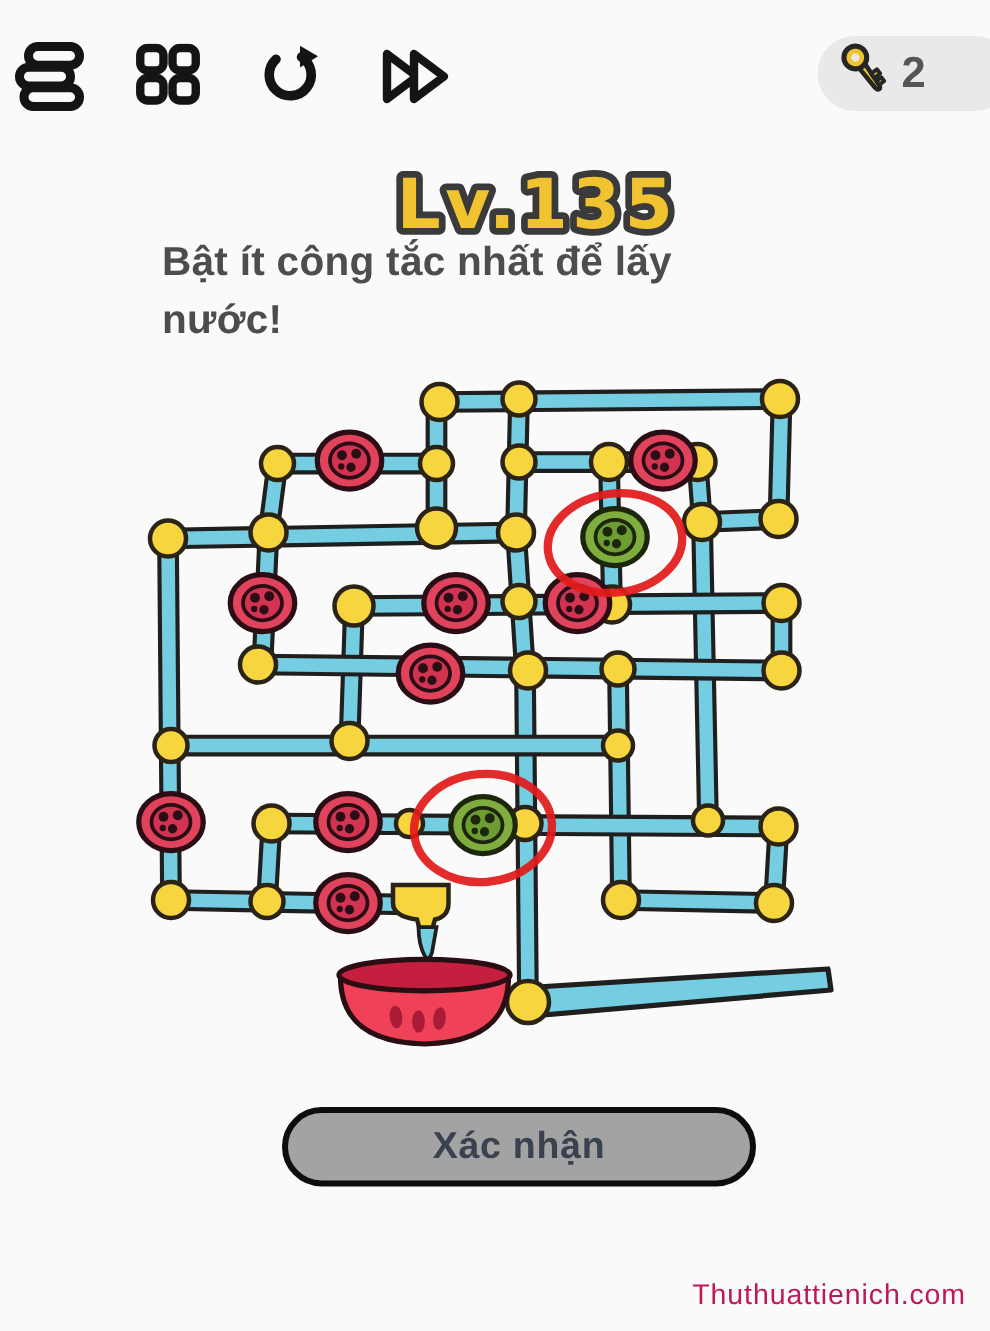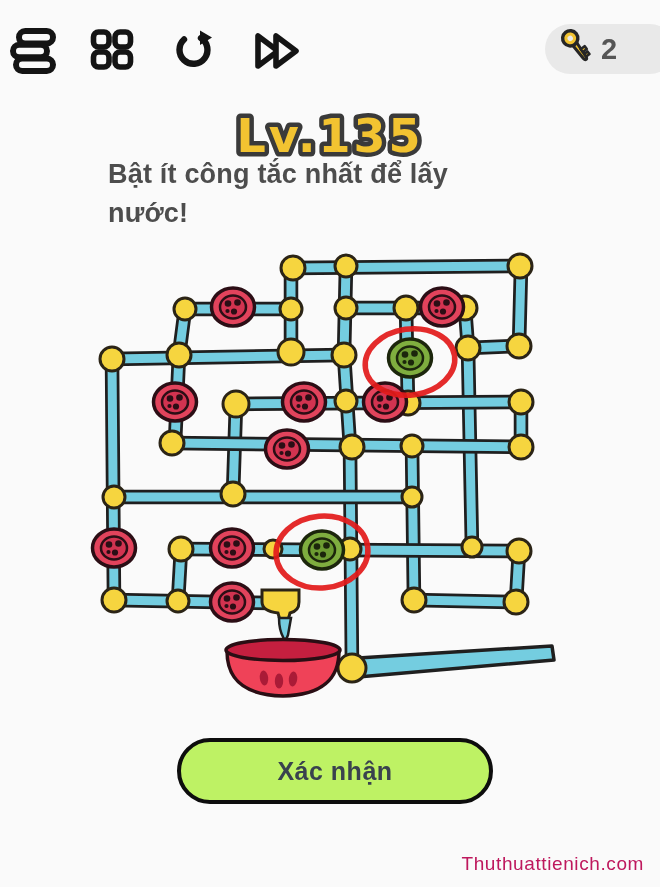--- a/index.html
+++ b/index.html
@@ -14,34 +14,34 @@
   .topbar{position:absolute;left:0;top:0;width:660px;height:90px;z-index:3;}
   .icon-btn{position:absolute;cursor:pointer;background:none;border:none;padding:0;}
   .key-pill{
     position:absolute;left:545px;top:24px;width:130px;height:50px;
     background:#e9e9e9;border-radius:26px;display:flex;align-items:center;
     padding-left:10px;box-sizing:border-box;cursor:pointer;z-index:3;
   }
   .key-count{font-size:29px;font-weight:600;color:#555;margin-left:2px;}
 
   
-  .title-wrap{position:absolute;left:0;top:100px;width:624px;height:70px;z-index:2;}
+  .title-wrap{position:absolute;left:0;top:100px;width:624px;height:70px;z-index:2;padding-left:28px;}
   .instruction{
     position:absolute;left:108px;top:155px;width:410px;z-index:2;
     font-size:27px;font-weight:bold;color:#4d4d4d;line-height:1.45;
     letter-spacing:.2px;
   }
 
   
   .puzzle-svg{position:absolute;left:0;top:0;z-index:1;}
 
   
   .confirm-btn{
-    position:absolute;left:177px;top:738px;width:316px;height:66px;z-index:3;
-    background:#bef264;border:4px solid #0d0d0d;border-radius:40px;
+    position:absolute;left:188px;top:738px;width:316px;height:53px;z-index:3;
+    background:#a3a3a3;border:4px solid #0d0d0d;border-radius:40px;
     display:flex;align-items:center;justify-content:center;cursor:pointer;
     box-sizing:border-box;
   }
   .confirm-btn span{font-size:25px;font-weight:bold;color:#39424e;letter-spacing:.5px;}
 
   
   .watermark{
     position:absolute;right:16px;top:853px;z-index:3;
     font-size:19px;color:#be185d;font-weight:400;letter-spacing:.6px;
   }

